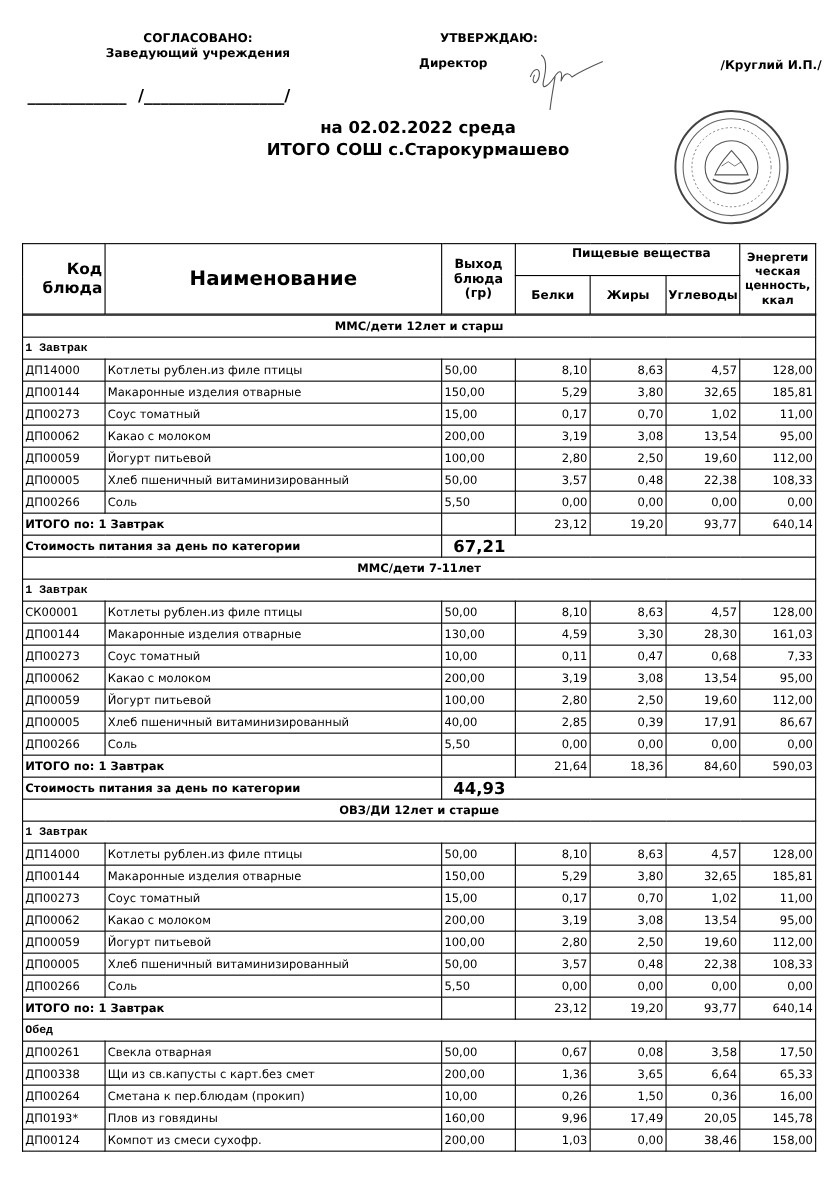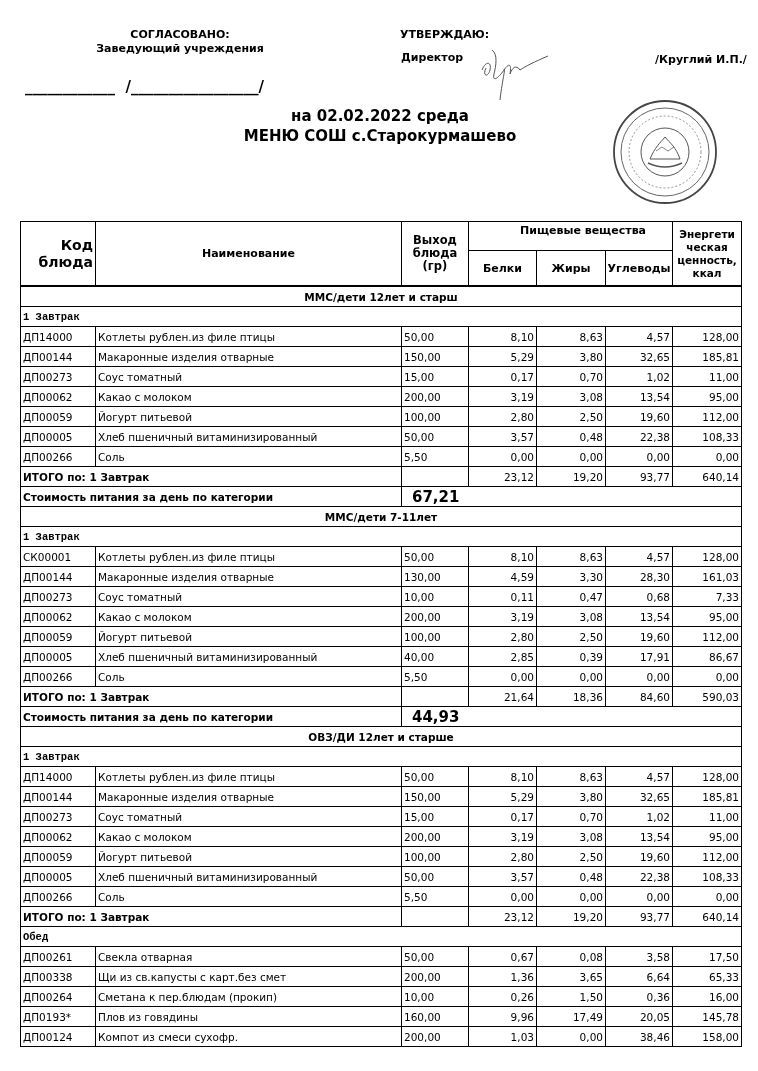--- a/index.html
+++ b/index.html
@@ -3,21 +3,21 @@
 <meta charset="utf-8">
 <style>
   html, body { margin: 0; padding: 0; background: #ffffff; }
   body { width: 758px; height: 1071px; position: relative; overflow: hidden;
          font-family: "DejaVu Sans", sans-serif; color: #000; }
   .abs { position: absolute; }
   .hdr-bold { font-weight: bold; font-size: 11px; }
   .agreed { left: 60px; top: 28px; width: 240px; text-align: center; line-height: 14px; }
   .sign-line { left: 25px; top: 78px; font-size: 15px; font-weight: bold; white-space: pre; }
   .approve { left: 400px; top: 28px; }
-  .director { left: 401px; top: 51px; }
+  .director { left: 381px; top: 51px; }
   .director-name { left: 655px; top: 53px; }
   .signature { left: 478px; top: 40px; width: 90px; height: 65px; }
   .seal { left: 610px; top: 97px; width: 110px; height: 110px; }
   .title { left: 180px; top: 106px; width: 400px; text-align: center; font-weight: bold; font-size: 15px; line-height: 20px; }
 
   table.menu { position: absolute; left: 20px; border-collapse: collapse; table-layout: fixed; width: 721px; }
   table.menu td, table.menu th { border: 1px solid #000; font-size: 10.5px; padding: 0 2px; height: 19px; overflow: hidden; white-space: nowrap; }
   table.head th { font-weight: bold; text-align: center; white-space: normal; line-height: 13px; }
   .num { text-align: right; }
   .ctr { }
@@ -51,37 +51,37 @@
   <circle cx="55" cy="55" r="44" fill="none" stroke="#666" stroke-width="1"></circle>
   <circle cx="55" cy="55" r="36" fill="none" stroke="#777" stroke-width="0.8" stroke-dasharray="2 2"></circle>
   <circle cx="55" cy="55" r="24" fill="none" stroke="#555" stroke-width="1"></circle>
   <path d="M40 62 C45 50 50 46 55 40 C60 46 66 50 70 62 Z" fill="none" stroke="#555" stroke-width="1"></path>
   <path d="M38 66 Q55 74 72 66" fill="none" stroke="#555" stroke-width="1.4"></path>
   <path d="M46 54 L52 50 L58 54 L64 50" fill="none" stroke="#666" stroke-width="0.8"></path>
 </svg>
 
 <div class="abs title">
   <div>на 02.02.2022  среда</div>
-  <div>МЕНЮ СОШ с.Старокурмашево</div>
+  <div>ИТОГО СОШ с.Старокурмашево</div>
 </div>
 
 <table class="menu head" style="top:221px;">
   <colgroup>
     <col style="width:75px">
       <col style="width:306px">
       <col style="width:67px">
     <col style="width:68px">
       <col style="width:69px">
       <col style="width:67px">
       <col style="width:69px">
   </colgroup>
   <tbody>
       <tr>
     <th rowspan="2" style="height:62px;font-size:14px;line-height:17px;text-align:right;">Код блюда</th>
-    <th rowspan="2" style="font-size:11px;">Наименование</th>
+    <th rowspan="2" style="font-size:18px;">Наименование</th>
     <th rowspan="2" style="font-size:11.5px;">Выход блюда (гр)</th>
     <th colspan="3" style="height:26px;font-size:11px;vertical-align:top;padding-top:2px;padding-left:27px;">Пищевые вещества</th>
     <th rowspan="2" style="font-size:10.5px;">Энергети ческая ценность, ккал</th>
   </tr>
   <tr>
     <th style="height:34px;font-size:11px;">Белки</th>
     <th style="font-size:11px;">Жиры</th>
     <th style="font-size:11px;padding:0;">Углеводы</th>
   </tr>
 </tbody>

